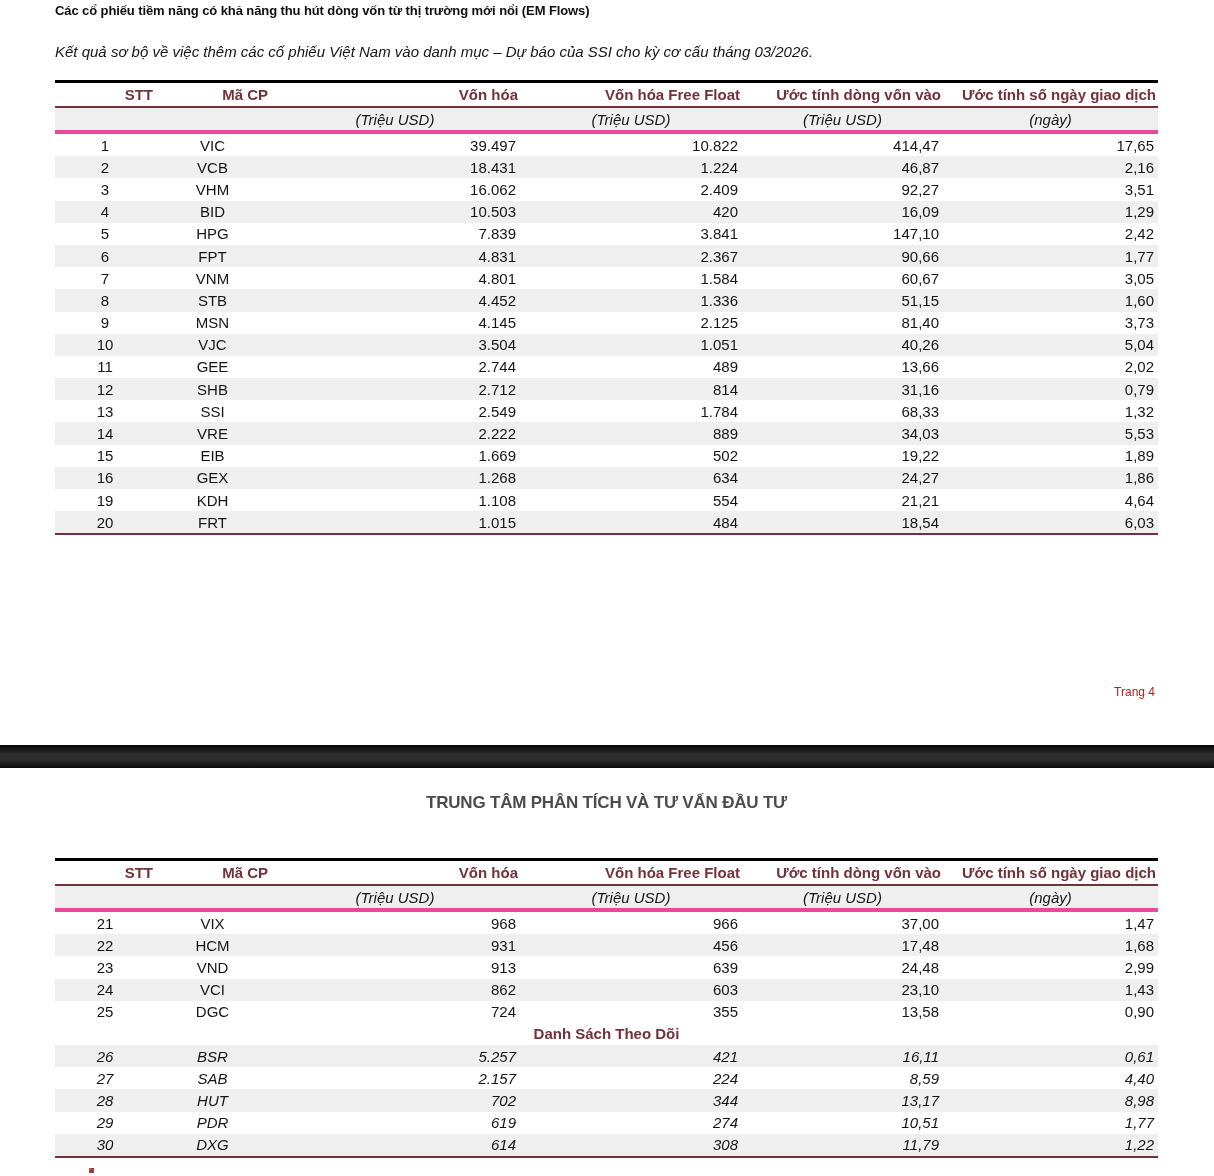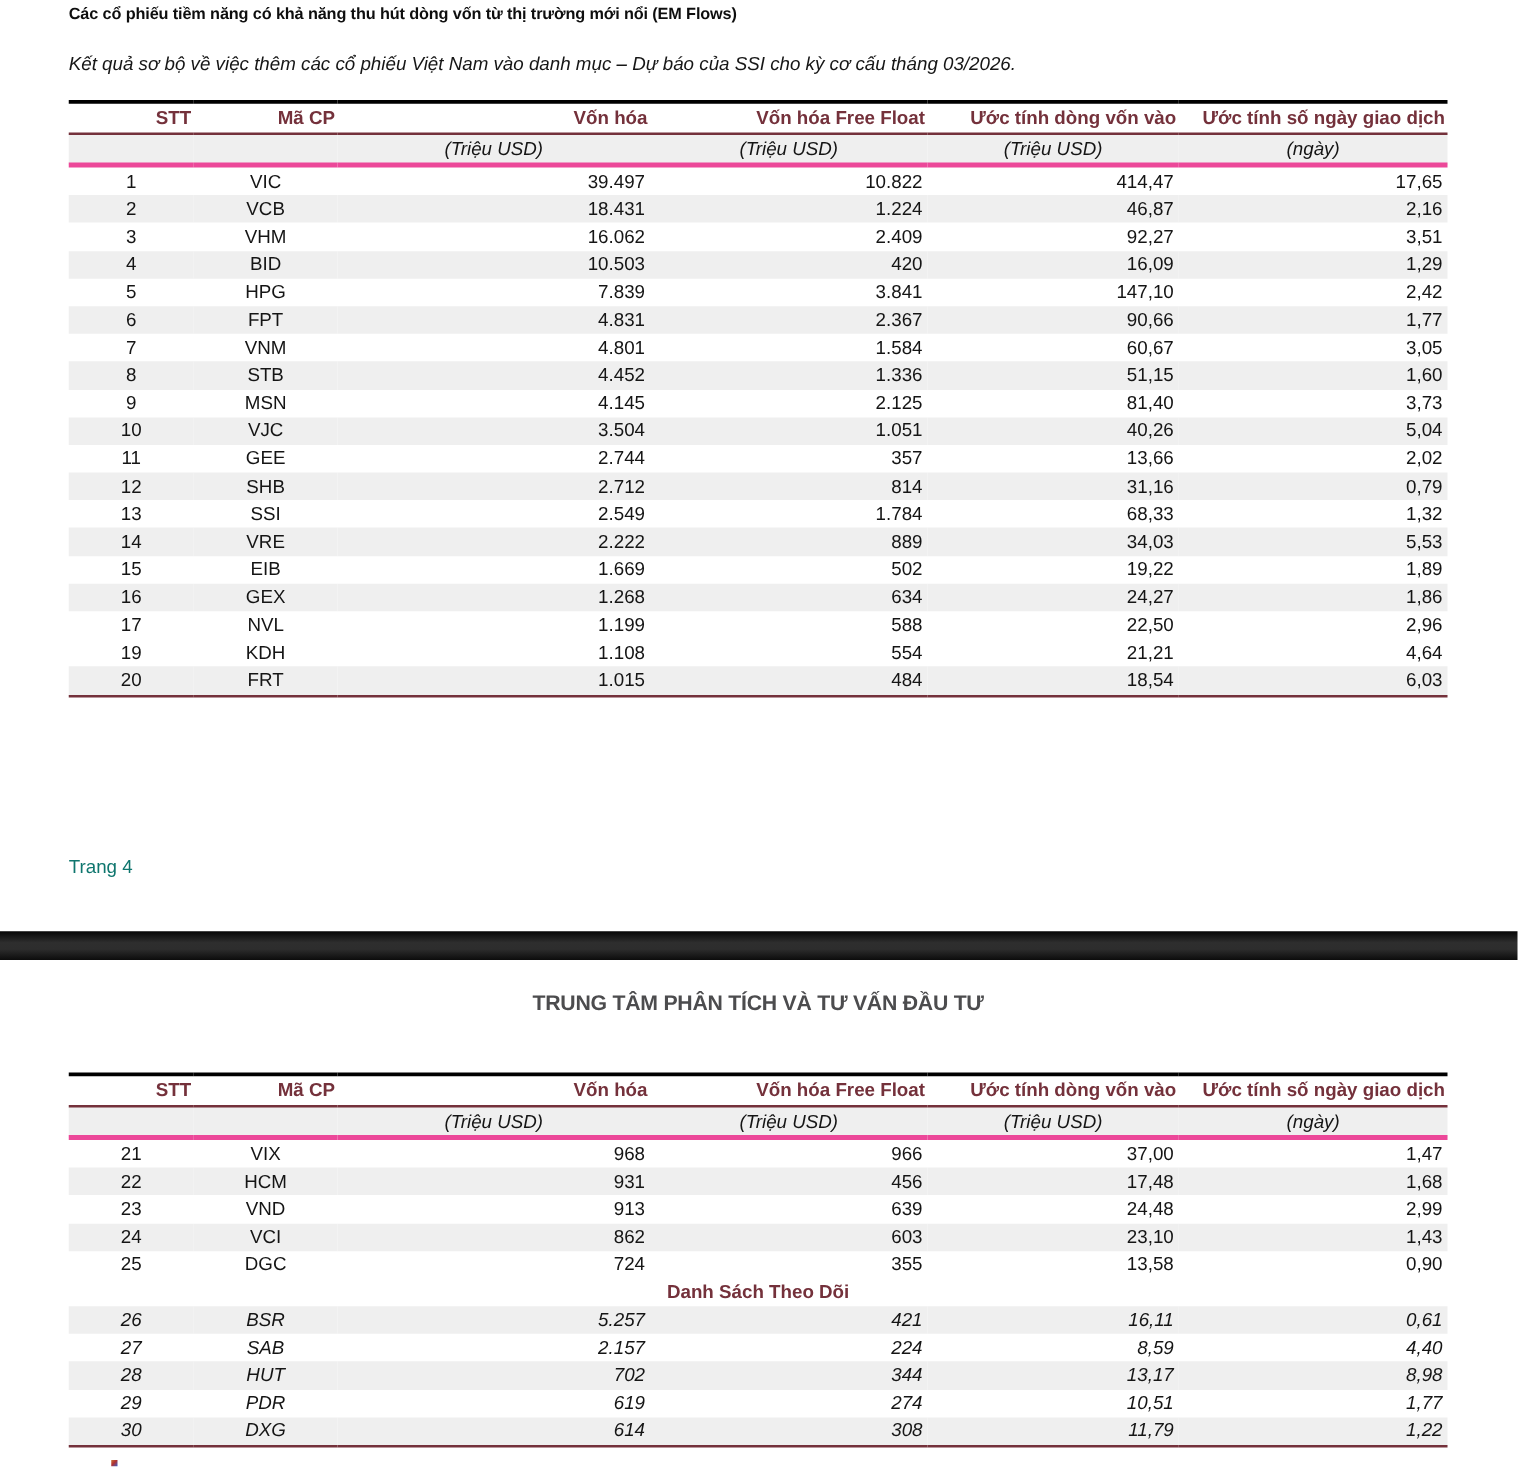--- a/index.html
+++ b/index.html
@@ -44,21 +44,21 @@
   tr.even{background:var(--stripe);}
   tr.section-row td{
     height:22px;text-align:center;font-weight:bold;color:var(--maroon);
     background:#fff;padding:0;
   }
   tr.italic td{font-style:italic;}
   table.stk tbody tr:last-child{border-bottom:2px solid var(--maroon);}
   th.maroon{color:var(--maroon);}
   .page-num{
     position:absolute;top:685px;left:55px;width:1100px;
-    text-align:left;font-size:15px;color:#0f766e;
+    text-align:right;font-size:12px;color:#b91c1c;
   }
   .page-separator{
     position:absolute;top:745px;left:0;width:1214px;height:23px;
     background:linear-gradient(180deg,#060606 0%,#2e2e2e 40%,#2d2d2d 62%,#0c0c0c 100%);
   }
   .center-header{
     position:absolute;top:793px;left:55px;width:1103px;
     text-align:center;font-size:17px;font-weight:bold;color:#4c4c4e;letter-spacing:-0.2px;
   }
   .edge-artifact{
@@ -177,21 +177,21 @@
         <td class="ctr">VJC</td>
         <td class="num">3.504</td>
         <td class="num">1.051</td>
         <td class="num">40,26</td>
         <td class="num">5,04</td>
       </tr>
       <tr class="datarow">
         <td class="ctr">11</td>
         <td class="ctr">GEE</td>
         <td class="num">2.744</td>
-        <td class="num">357</td>
+        <td class="num">489</td>
         <td class="num">13,66</td>
         <td class="num">2,02</td>
       </tr>
       <tr class="datarow even">
         <td class="ctr">12</td>
         <td class="ctr">SHB</td>
         <td class="num">2.712</td>
         <td class="num">814</td>
         <td class="num">31,16</td>
         <td class="num">0,79</td>
@@ -220,28 +220,20 @@
         <td class="num">19,22</td>
         <td class="num">1,89</td>
       </tr>
       <tr class="datarow even">
         <td class="ctr">16</td>
         <td class="ctr">GEX</td>
         <td class="num">1.268</td>
         <td class="num">634</td>
         <td class="num">24,27</td>
         <td class="num">1,86</td>
-      </tr>
-      <tr class="datarow">
-        <td class="ctr">17</td>
-        <td class="ctr">NVL</td>
-        <td class="num">1.199</td>
-        <td class="num">588</td>
-        <td class="num">22,50</td>
-        <td class="num">2,96</td>
       </tr>
       <tr class="datarow">
         <td class="ctr">19</td>
         <td class="ctr">KDH</td>
         <td class="num">1.108</td>
         <td class="num">554</td>
         <td class="num">21,21</td>
         <td class="num">4,64</td>
       </tr>
       <tr class="datarow even">

